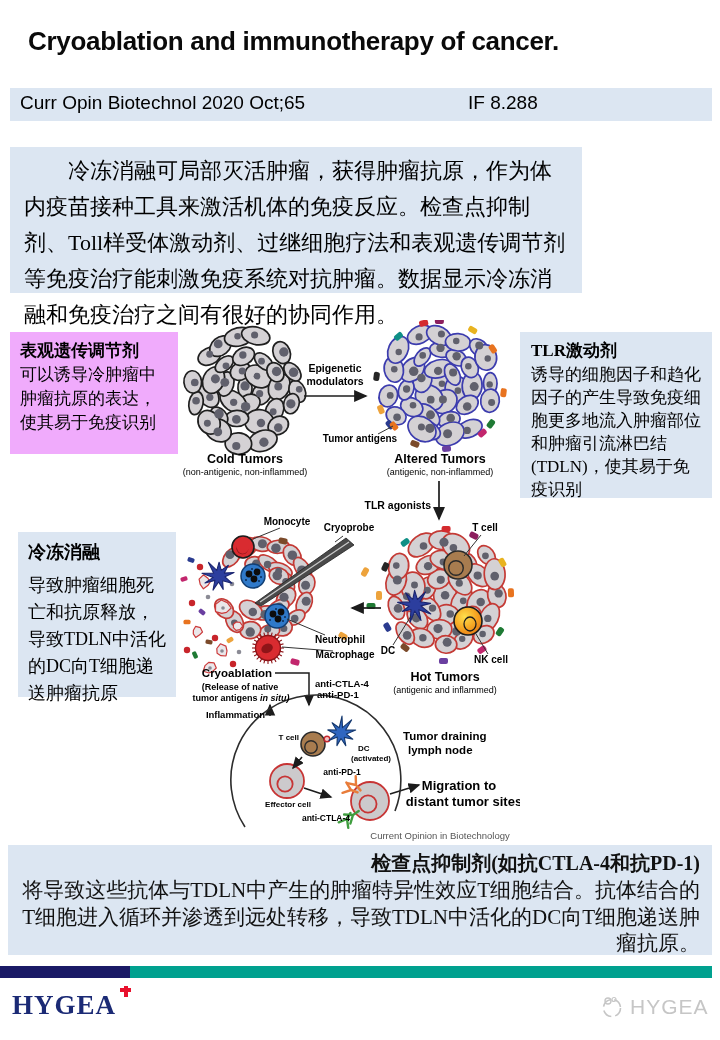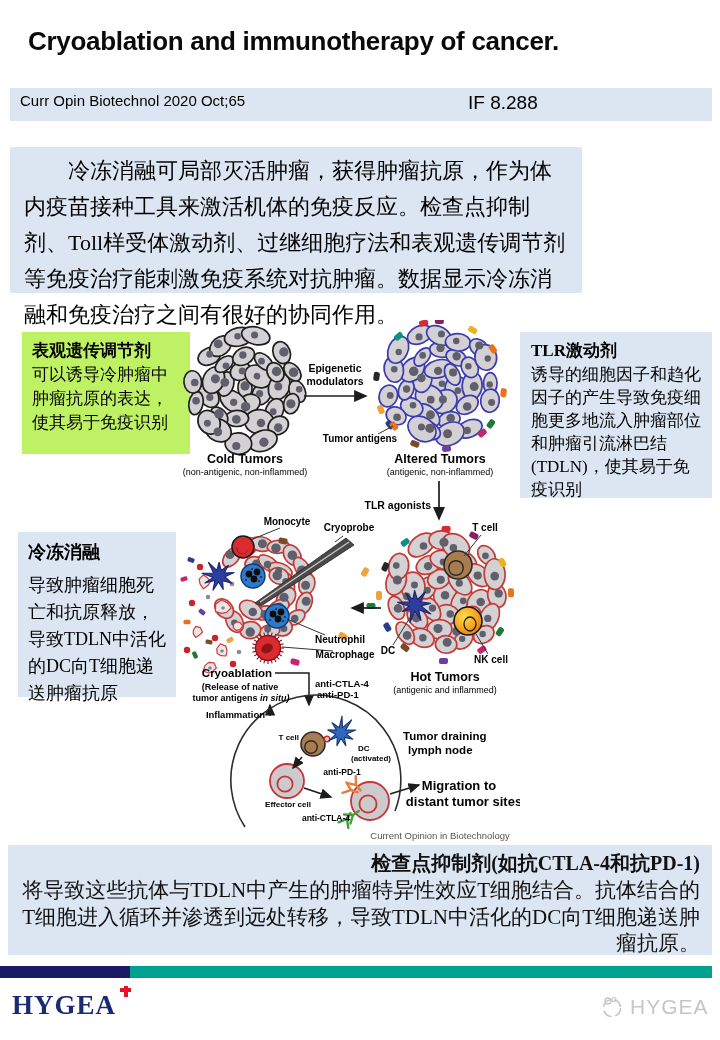--- a/index.html
+++ b/index.html
@@ -2,21 +2,21 @@
 <html><head>
 <meta charset="utf-8">
 <style>
   html,body{margin:0;padding:0;background:#fff;}
   .page{position:relative;width:720px;height:1040px;background:#fff;overflow:hidden;
         font-family:"Liberation Sans",sans-serif;color:#111;}
   .title{position:absolute;left:28px;top:26px;font-size:26px;font-weight:700;
          letter-spacing:-0.3px;color:#0a0a0a;}
   .bluebox{position:absolute;background:#dce6f2;}
   .journal-bar{left:10px;top:88px;width:702px;height:33px;}
-  .journal-citation{position:absolute;left:10px;top:4px;font-size:15px;color:#000;}
+  .journal-citation{position:absolute;left:10px;top:4px;font-size:19px;color:#000;}
   .impact{position:absolute;left:458px;top:4px;font-size:19px;color:#000;}
   .abstract-box{left:10px;top:147px;width:572px;height:146px;}
   .abstract-text{margin:0;padding:6px 14px 0 14px;text-indent:2em;
        font-family:"Liberation Serif","DejaVu Serif",serif;
        font-size:22px;line-height:36px;color:#000;}
   .note{font-family:"Liberation Serif","DejaVu Serif",serif;color:#000;}
   .note h3{margin:0;font-size:17px;line-height:25px;font-weight:700;}
   .note p{margin:0;}
   .note-epigenetic{left:10px;top:332px;width:168px;height:122px;padding:6px 8px 0 10px;box-sizing:border-box;}
   .note-epigenetic p{font-size:17px;line-height:24px;}
@@ -54,21 +54,21 @@
 
   <div class="bluebox journal-bar" style="background: rgb(220, 230, 242);">
     <span class="journal-citation">Curr Opin Biotechnol 2020 Oct;65</span>
     <span class="impact">IF 8.288</span>
   </div>
 
   <div class="bluebox abstract-box" style="background: rgb(220, 230, 242);">
     <p class="abstract-text">冷冻消融可局部灭活肿瘤，获得肿瘤抗原，作为体内疫苗接种工具来激活机体的免疫反应。检查点抑制剂、Toll样受体激动剂、过继细胞疗法和表观遗传调节剂等免疫治疗能刺激免疫系统对抗肿瘤。数据显示冷冻消融和免疫治疗之间有很好的协同作用。</p>
   </div>
 
-  <div class="bluebox note note-epigenetic" style="background: #bef264; margin-left: 12px;">
+  <div class="bluebox note note-epigenetic" style="background: #f0abfc;">
     <h3>表观遗传调节剂</h3>
     <p>可以诱导冷肿瘤中肿瘤抗原的表达，使其易于免疫识别</p>
   </div>
 
   <div class="bluebox note note-tlr" style="background: rgb(220, 230, 242);">
     <h3>TLR激动剂</h3>
     <p>诱导的细胞因子和趋化因子的产生导致免疫细胞更多地流入肿瘤部位和肿瘤引流淋巴结(TDLN)，使其易于免疫识别</p>
   </div>
 
   <div class="bluebox note note-cryo" style="background: rgb(220, 230, 242);">

